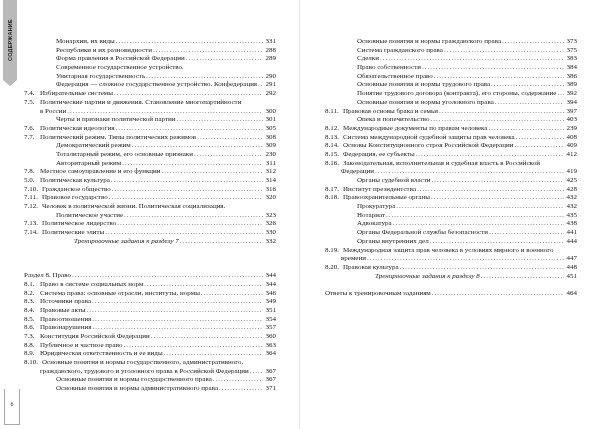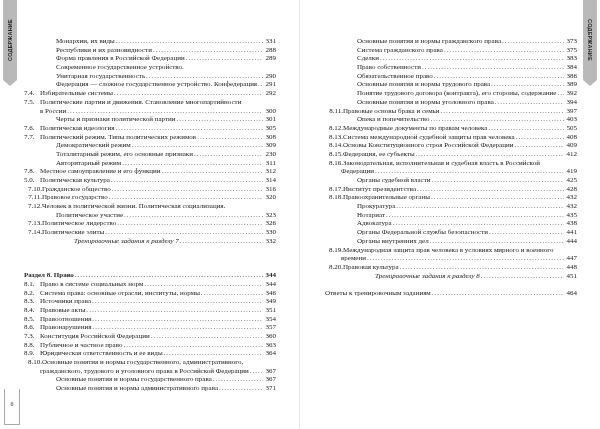--- a/index.html
+++ b/index.html
@@ -1,20 +1,20 @@
 <!DOCTYPE html>
 <html><head>
 <meta charset="utf-8">
 <style>
   html, body { margin: 0; padding: 0; }
   body {
     width: 600px; height: 429px; background: #ffffff; position: relative; overflow: hidden;
     font-family: "Liberation Serif", "DejaVu Serif", serif; color: #222;
   }
-  .page { position: absolute; top: 0; height: 310px; }
+  .page { position: absolute; top: 0; height: 310px; padding-left: 20px; }
   .page-left { left: 0; width: 300px; }
   .page-right { left: 300px; width: 300px; }
   .spine { position: absolute; left: 299px; top: 0; width: 1px; height: 429px; background: #e6e6e6; }
 
   .tab {
     position: absolute; top: 0; width: 14px; height: 80px; background: #b9b9b9;
     display: flex; align-items: center; justify-content: center;
   }
   .tab::after {
     content: ""; position: absolute; bottom: -6px; left: 0;
@@ -28,30 +28,30 @@
   }
   .tab-left span { transform: rotate(-90deg); }
   .tab-right span { transform: rotate(90deg); }
 
   .toc { position: absolute; top: 37px; font-size: 7px; line-height: 8.7px; }
   .page-left .toc { left: 24px; width: 252px; }
   .page-right .toc { left: 25px; width: 252px; }
 
   .row { display: flex; align-items: baseline; height: 8.7px; white-space: nowrap; }
   .num { width: 16px; flex: none; }
-  .num.wide { width: 18px; text-align: right; }
+  .num.wide { width: 18px; }
   .indent { width: 16px; flex: none; }
   .indent2 { width: 34px; flex: none; }
   .title { flex: none; }
   .dots { flex: 1; overflow: hidden; margin: 0 1px; color: #555; letter-spacing: 1px; }
   .dots::before { content: "..................................................................................................................................."; }
   .page-no { flex: none; text-align: right; min-width: 12px; }
   .gap { height: 8.7px; }
   .gap2 { height: 17px; }
-  .bold { font-weight: bold; }
+  .bold { font-weight: normal; }
   .italic { font-style: italic; }
 
   .folio {
     position: absolute; left: 4px; top: 394px; width: 14px; height: 30px;
     border: 1px solid #aaa; border-top: none; background: #fff;
   }
   .folio::before {
     content: ""; position: absolute; top: -5px; left: -1px; width: 16px; height: 5px;
     border-left: 1px solid #aaa; border-right: 1px solid #aaa; box-sizing: border-box;
   }
@@ -366,36 +366,36 @@
       </div>
       <div class="row">
         <span class="num"></span>
         <span class="indent"></span>
         <span class="title">Основные понятия и нормы уголовного права</span>
         <span class="dots"></span>
         <span class="page-no">394</span>
       </div>
       <div class="row">
         <span class="num wide">8.11.</span>
-        <span class="title">Правовые основы брака и семьи</span>
+        <span class="title">Правовая основы брака и семьи</span>
         <span class="dots"></span>
         <span class="page-no">397</span>
       </div>
       <div class="row">
         <span class="num"></span>
         <span class="indent"></span>
         <span class="title">Опека и попечительство</span>
         <span class="dots"></span>
         <span class="page-no">403</span>
       </div>
       <div class="row">
         <span class="num wide">8.12.</span>
         <span class="title">Международные документы по правам человека</span>
         <span class="dots"></span>
-        <span class="page-no">505</span>
+        <span class="page-no">239</span>
       </div>
       <div class="row">
         <span class="num wide">8.13.</span>
         <span class="title">Система международной судебной защиты прав человека</span>
         <span class="dots"></span>
         <span class="page-no">408</span>
       </div>
       <div class="row">
         <span class="num wide">8.14.</span>
         <span class="title">Основы Конституционного строя Российской Федерации</span>

